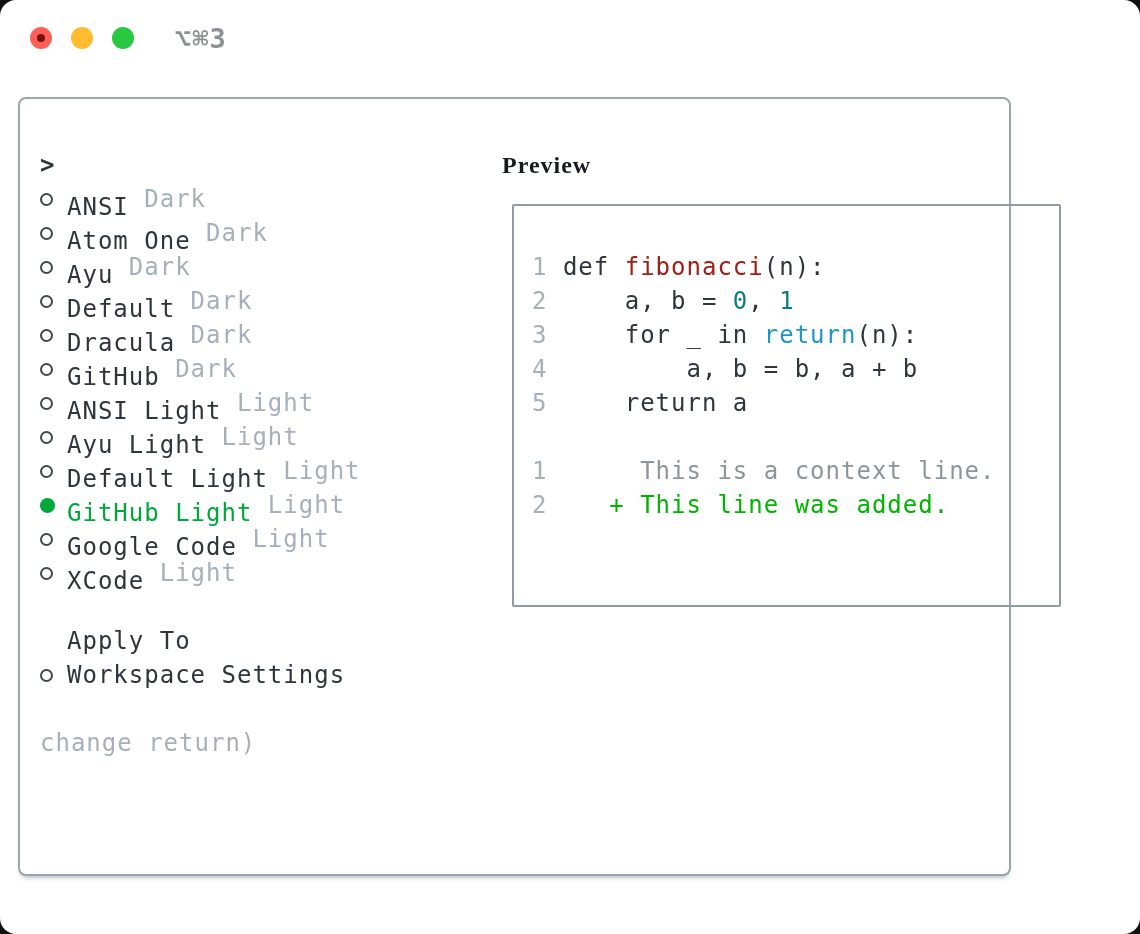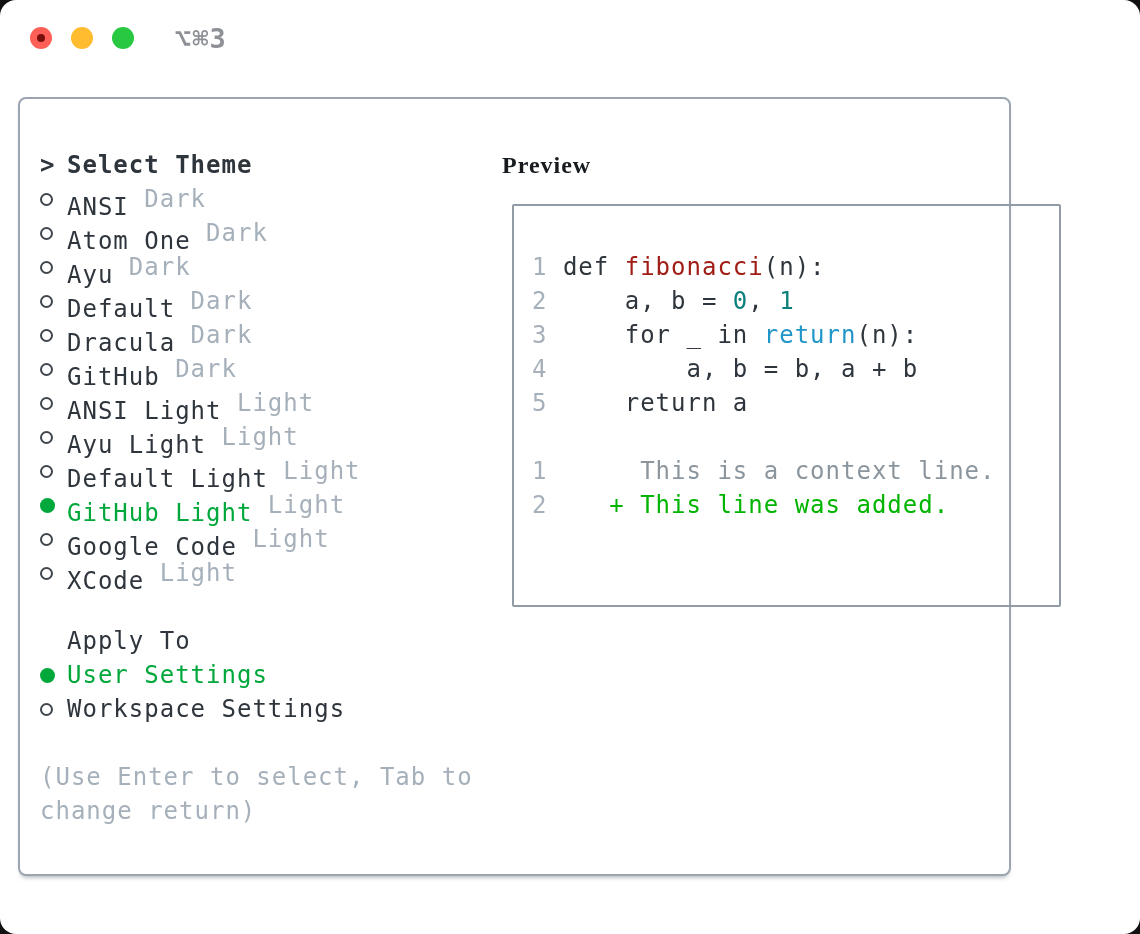--- a/index.html
+++ b/index.html
@@ -100,21 +100,20 @@
     <span class="traffic traffic-yellow"></span>
     <span class="traffic traffic-green"></span>
     <span class="shortcut">⌥⌘3</span>
   </div>
 
   <div class="main-box">
 
     <div class="left-col">
       <div class="row">
         <span class="bullet-slot"><span class="cursor">&gt;</span></span>
-        <span class="title-text">Select Theme</span>
       </div>
 
       <div id="theme-list">
           <div class="row theme-row"><span class="bullet-slot"><span class="radio"></span></span><span class="theme-name">ANSI</span><span class="variant"> Dark</span></div>
           <div class="row theme-row"><span class="bullet-slot"><span class="radio"></span></span><span class="theme-name">Atom One</span><span class="variant"> Dark</span></div>
           <div class="row theme-row"><span class="bullet-slot"><span class="radio"></span></span><span class="theme-name">Ayu</span><span class="variant"> Dark</span></div>
           <div class="row theme-row"><span class="bullet-slot"><span class="radio"></span></span><span class="theme-name">Default</span><span class="variant"> Dark</span></div>
           <div class="row theme-row"><span class="bullet-slot"><span class="radio"></span></span><span class="theme-name">Dracula</span><span class="variant"> Dark</span></div>
           <div class="row theme-row"><span class="bullet-slot"><span class="radio"></span></span><span class="theme-name">GitHub</span><span class="variant"> Dark</span></div>
           <div class="row theme-row"><span class="bullet-slot"><span class="radio"></span></span><span class="theme-name">ANSI Light</span><span class="variant"> Light</span></div>
@@ -126,27 +125,25 @@
         </div>
 
       <div class="spacer"></div>
 
       <div class="row">
         <span class="bullet-slot"></span>
         <span>Apply To</span>
       </div>
 
       <div id="apply-list">
-          <div class="row apply-row selected"><span class="bullet-slot"><span class="radio radio-on"></span></span><span class="option-label">User Settings</span></div>
           <div class="row apply-row"><span class="bullet-slot"><span class="radio"></span></span><span class="option-label">Workspace Settings</span></div>
         </div>
 
       <div class="spacer"></div>
 
-      <div class="hint-line">(Use Enter to select, Tab to</div>
       <div class="hint-line">change return)</div>
     </div>
 
     <div class="preview-title">Preview</div>
 
     <div class="preview-box">
       <div id="code-lines">
           <div class="code-line"><span class="ln">1 </span><span class="tok-text">def </span><span class="tok-func">fibonacci</span><span class="tok-text">(n):</span></div>
           <div class="code-line"><span class="ln">2 </span><span class="tok-text">    a, b = </span><span class="tok-num">0</span><span class="tok-text">, </span><span class="tok-num">1</span></div>
           <div class="code-line"><span class="ln">3 </span><span class="tok-text">    for _ in </span><span class="tok-builtin">return</span><span class="tok-text">(n):</span></div>

